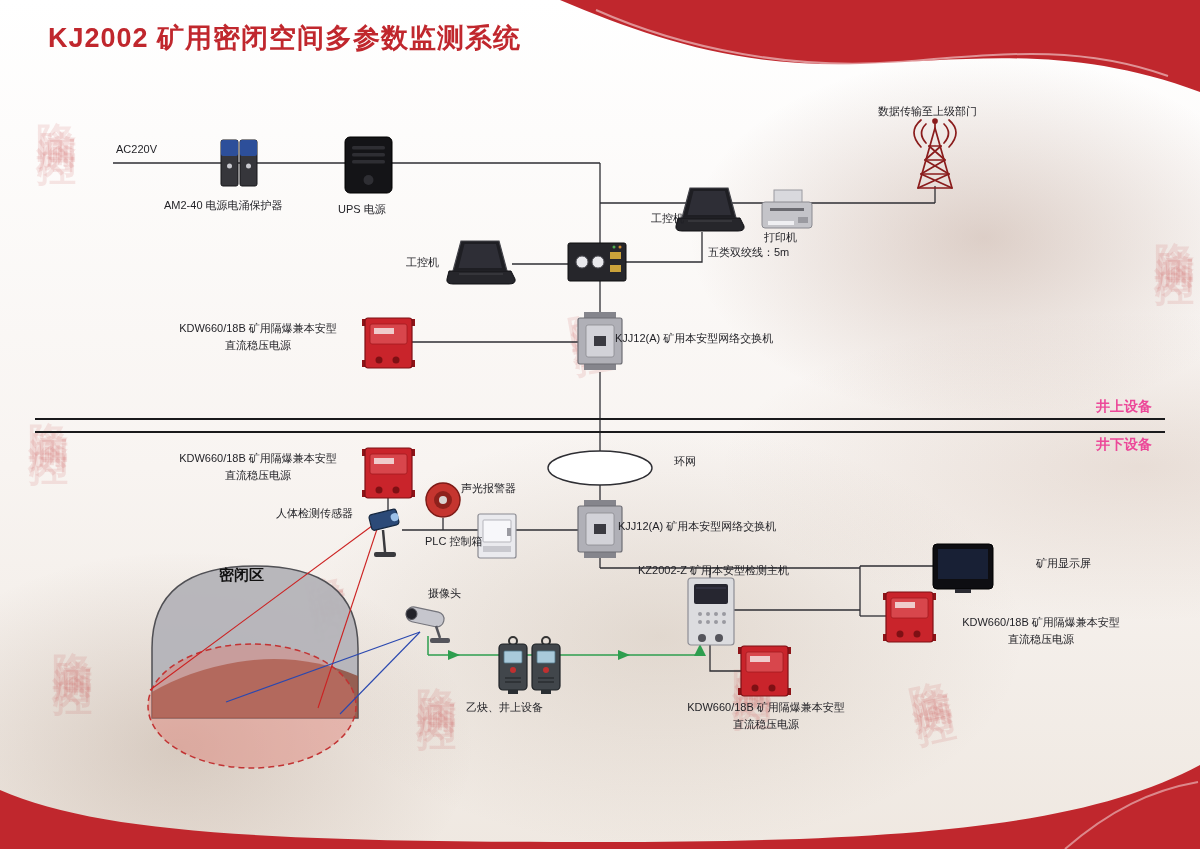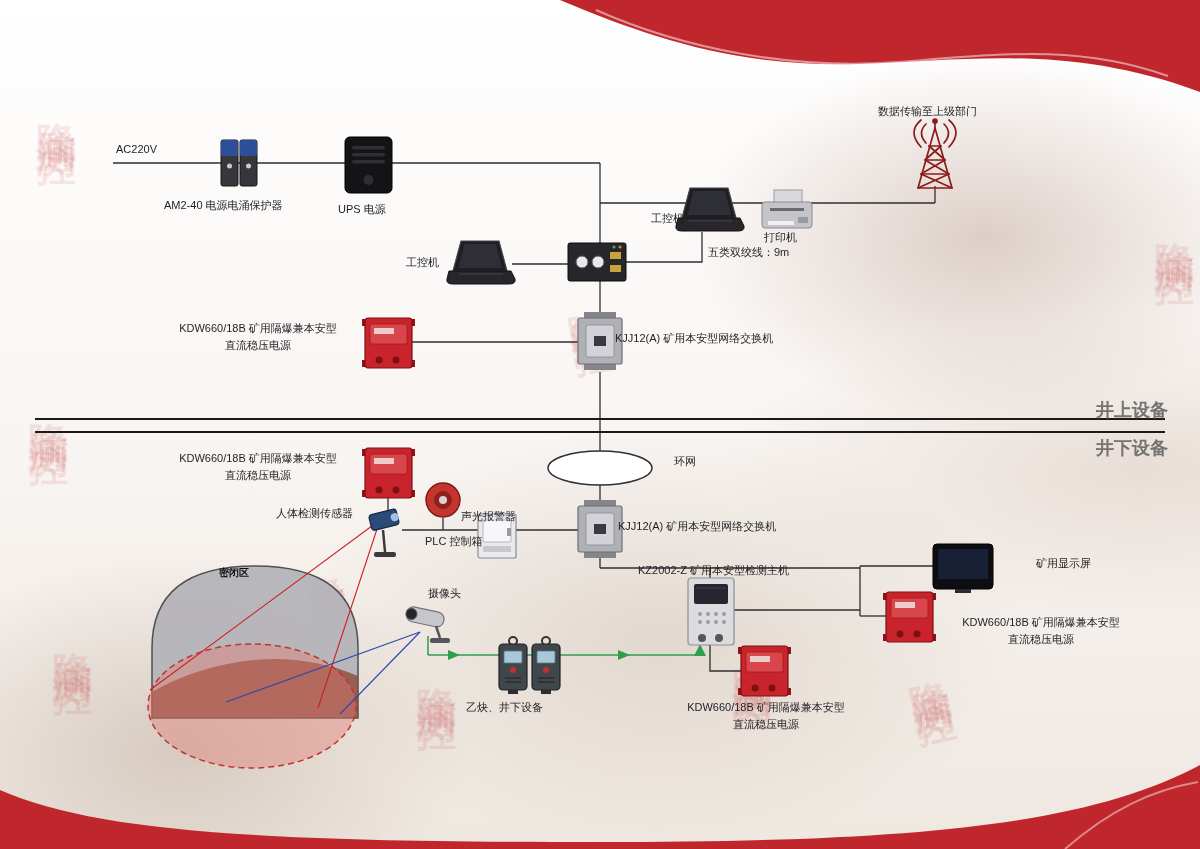--- a/index.html
+++ b/index.html
@@ -30,21 +30,21 @@
   .lbl.center { text-align:center; white-space:normal; line-height:1.55; }
   .lbl.bold { font-weight:bold; }
   .title {
     position:absolute; left:48px; top:20px; z-index:9;
     font-size:27px; font-weight:bold; color:#c0272d; letter-spacing:1px;
   }
   .subtitle {
     position:absolute; left:48px; top:67px; z-index:9;
     font-size:13px; font-weight:bold; color:#c5393f;
   }
-  .zone-lbl { position:absolute; z-index:6; font-size:18px; font-weight:bold; color:#737373; }
+  .zone-lbl { position:absolute; z-index:6; font-size:14px; font-weight:bold; color:#ec4899; }
 </style>
 </head>
 <body>
 
 <div class="page">
 
   <div class="bg"></div>
 
   <div class="wm" style="left:30px;top:90px;">隆腾测控</div>
   <div class="wm" style="left:22px;top:390px;">隆腾测控</div>
@@ -255,62 +255,63 @@
     </g>
   </svg>
 
   <div class="lbl" style="left:116px;top:143px;">AC220V</div>
   <div class="lbl" style="left:164px;top:198px;">AM2-40 电源电涌保护器</div>
   <div class="lbl" style="left:338px;top:202px;text-align:right;">UPS 电源</div>
   <div class="lbl" style="left:878px;top:104px;">数据传输至上级部门</div>
   <div class="lbl" style="left:406px;top:255px;">工控机</div>
   <div class="lbl" style="left:651px;top:211px;">工控机</div>
   <div class="lbl" style="left:764px;top:230px;text-align:center;">打印机</div>
-  <div class="lbl" style="left:708px;top:245px;">五类双绞线：9m</div>
+  <div class="lbl" style="left:708px;top:245px;">五类双绞线：5m</div>
 
   <div class="lbl center" style="left:160px;top:320px;width:196px;">
     <div>KDW660/18B 矿用隔爆兼本安型</div>
     <div>直流稳压电源</div>
   </div>
   <div class="lbl" style="left:615px;top:331px;">KJJ12(A) 矿用本安型网络交换机</div>
 
   <div class="zone-lbl" style="left:1096px;top:398px;">井上设备</div>
   <div class="zone-lbl" style="left:1096px;top:436px;">井下设备</div>
 
   <div class="lbl" style="left:642px;top:454px;margin-left:32px;">环网</div>
 
   <div class="lbl center" style="left:160px;top:450px;width:196px;">
     <div>KDW660/18B 矿用隔爆兼本安型</div>
     <div>直流稳压电源</div>
   </div>
 
-  <div class="lbl" style="left:461px;top:481px;margin-top:28px;">声光报警器</div>
+  <div class="lbl" style="left:461px;top:481px;">声光报警器</div>
   <div class="lbl" style="left:276px;top:506px;">人体检测传感器</div>
   <div class="lbl" style="left:425px;top:534px;">PLC 控制箱</div>
   <div class="lbl" style="left:618px;top:519px;">KJJ12(A) 矿用本安型网络交换机</div>
   <div class="lbl" style="left:428px;top:586px;">摄像头</div>
 
-  <div class="lbl bold" style="left:219px;top:566px;font-size:10px;color:#111;">密闭区</div>
-
-
-  <div class="lbl" style="left:466px;top:700px;">乙炔、井下设备</div>
+  <div class="lbl bold" style="left:219px;top:566px;font-size:15px;color:#111;">密闭区</div>
+
+
+  <div class="lbl" style="left:466px;top:700px;">乙炔、井上设备</div>
   <div class="lbl" style="left:638px;top:563px;">KZ2002-Z 矿用本安型检测主机</div>
   <div class="lbl" style="left:1036px;top:556px;text-align:right;">矿用显示屏</div>
 
   <div class="lbl center" style="left:938px;top:614px;width:206px;">
     <div>KDW660/18B 矿用隔爆兼本安型</div>
     <div>直流稳压电源</div>
   </div>
 
   <div class="lbl center" style="left:663px;top:699px;width:206px;">
     <div>KDW660/18B 矿用隔爆兼本安型</div>
     <div>直流稳压电源</div>
   </div>
 
   <svg class="ribbons" viewBox="0 0 1200 849">
     <path d="M560 0 C650 38, 740 68, 860 64 C970 60, 1070 44, 1200 92 L1200 0 Z" fill="#c0272d"></path>
     <path d="M596 10 C686 50, 796 70, 898 62 C1000 54, 1078 44, 1168 76" fill="none" stroke="rgba(255,255,255,0.5)" stroke-width="2"></path>
     <path d="M0 790 C100 834, 280 842, 600 842 C920 842, 1090 824, 1200 765 L1200 849 L0 849 Z" fill="#c0272d"></path>
     <path d="M1065 849 C1110 810, 1152 790, 1198 782" fill="none" stroke="rgba(255,255,255,0.45)" stroke-width="2"></path>
   </svg>
 
+  <div class="title">KJ2002 矿用密闭空间多参数监测系统</div>
 
 </div>
 
 </body></html>

